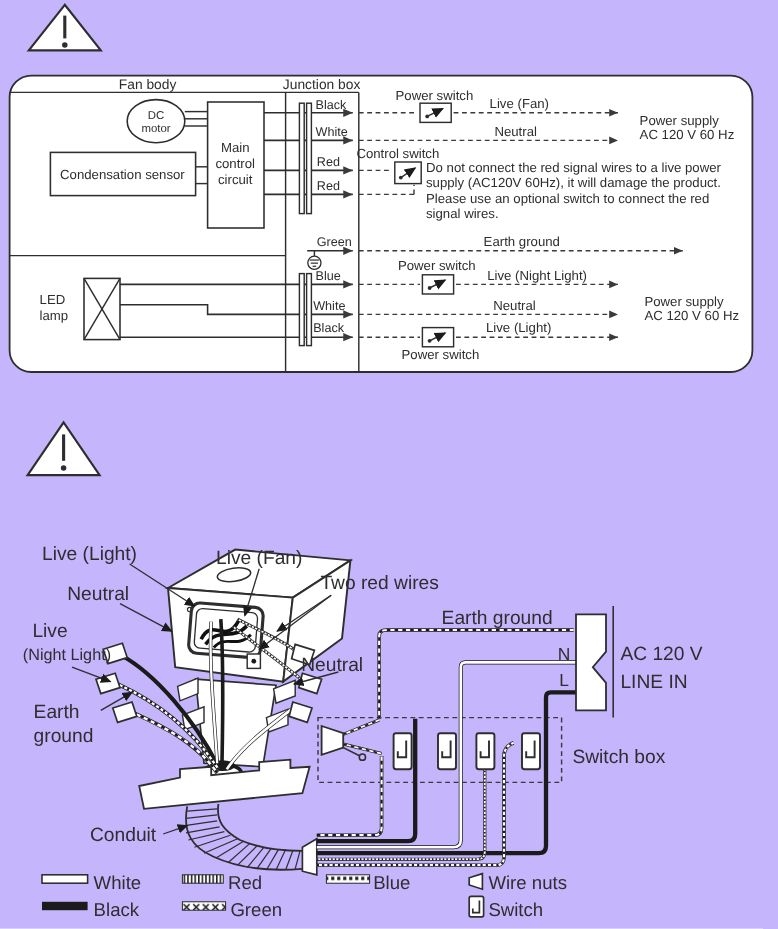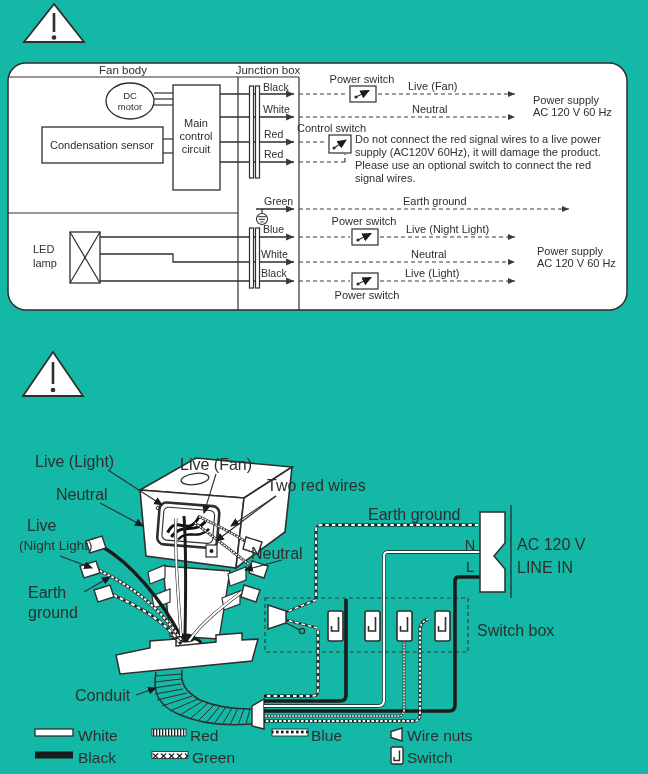--- a/index.html
+++ b/index.html
@@ -1,16 +1,16 @@
 <!DOCTYPE html>
 <html><head>
 <meta charset="utf-8">
 <style>
   html,body{margin:0;padding:0;background:#fff;}
-  .page{position:relative;width:648px;height:774px;background:#14b8a6;overflow:hidden;
+  .page{position:relative;width:648px;height:774px;background:#c4b5fd;overflow:hidden;
         font-family:"Liberation Sans", sans-serif;}
   svg{position:absolute;left:0;top:0;}
   text{fill:#2e2e2e;font-family:"Liberation Sans", sans-serif;}
   .ln{stroke:#2e2e2e;fill:none;}
   .dash{stroke:#3a3a3a;stroke-width:1.2;fill:none;stroke-dasharray:4 3;}
   .box{fill:#fff;stroke:#2e2e2e;}
   .wB{stroke:#1b1b1b;fill:none;}          
   .wO{stroke:#1b1b1b;fill:none;}          
   .wW{stroke:#ffffff;fill:none;}          
   .wDg{stroke:#1b1b1b;fill:none;stroke-dasharray:3 3.5;}   

